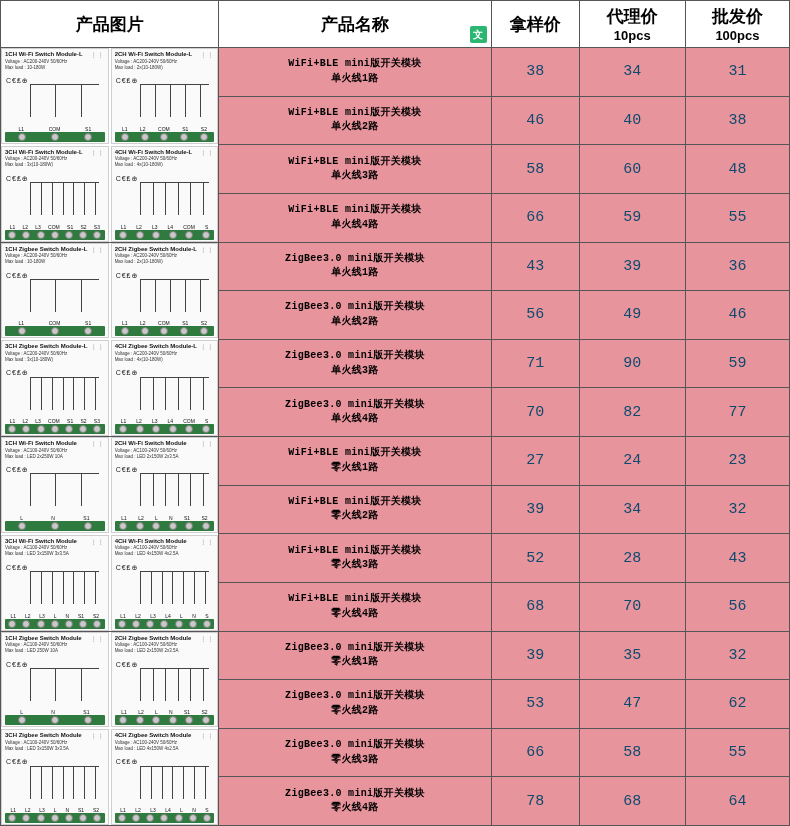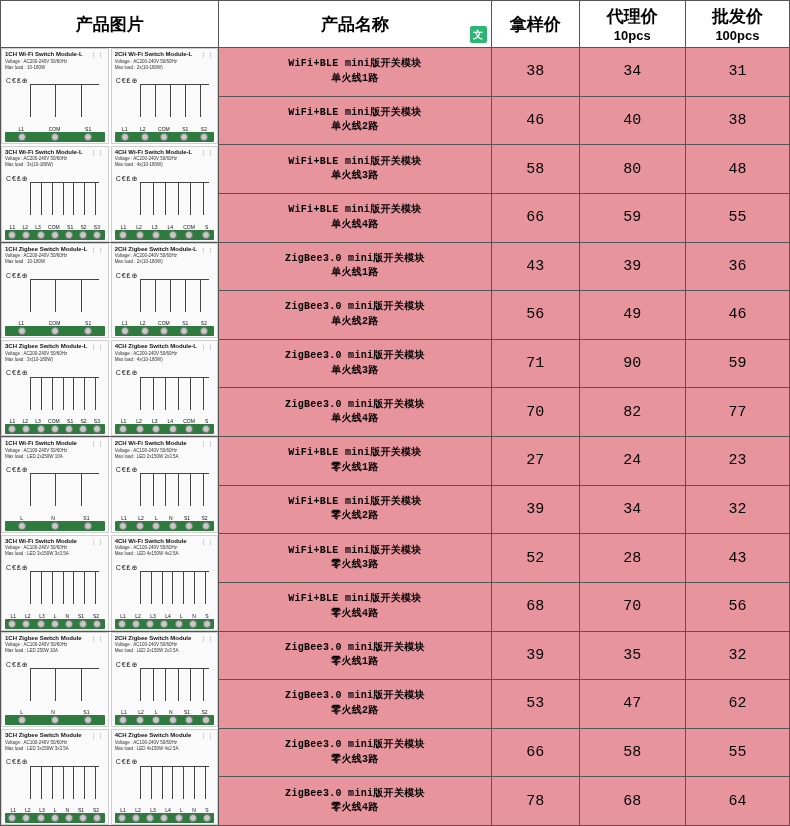--- a/index.html
+++ b/index.html
@@ -79,21 +79,21 @@
     vertical-align: middle;
     font-family: "Liberation Mono", monospace;
     font-size: 10px;
     font-weight: bold;
     letter-spacing: 0.3px;
     line-height: 1.45;
     padding: 2px 4px;
   }
   td.price-cell {
     background: #e8949d;
-    color: #000000;
+    color: #0c4a6e;
     text-align: center;
     vertical-align: middle;
     font-family: "Liberation Mono", monospace;
     font-size: 15px;
   }
 
   
   td.img-cell {
     background: #ffffff;
     vertical-align: middle;
@@ -374,21 +374,21 @@
         <td class="price-cell">46</td>
         <td class="price-cell">40</td>
         <td class="price-cell">38</td>
       </tr>
       <tr>
         <td class="name-cell">
           <div>WiFi+BLE mini版开关模块</div>
           <div>单火线3路</div>
         </td>
         <td class="price-cell">58</td>
-        <td class="price-cell">80</td>
+        <td class="price-cell">60</td>
         <td class="price-cell">48</td>
       </tr>
       <tr>
         <td class="name-cell">
           <div>WiFi+BLE mini版开关模块</div>
           <div>单火线4路</div>
         </td>
         <td class="price-cell">66</td>
         <td class="price-cell">59</td>
         <td class="price-cell">55</td>

